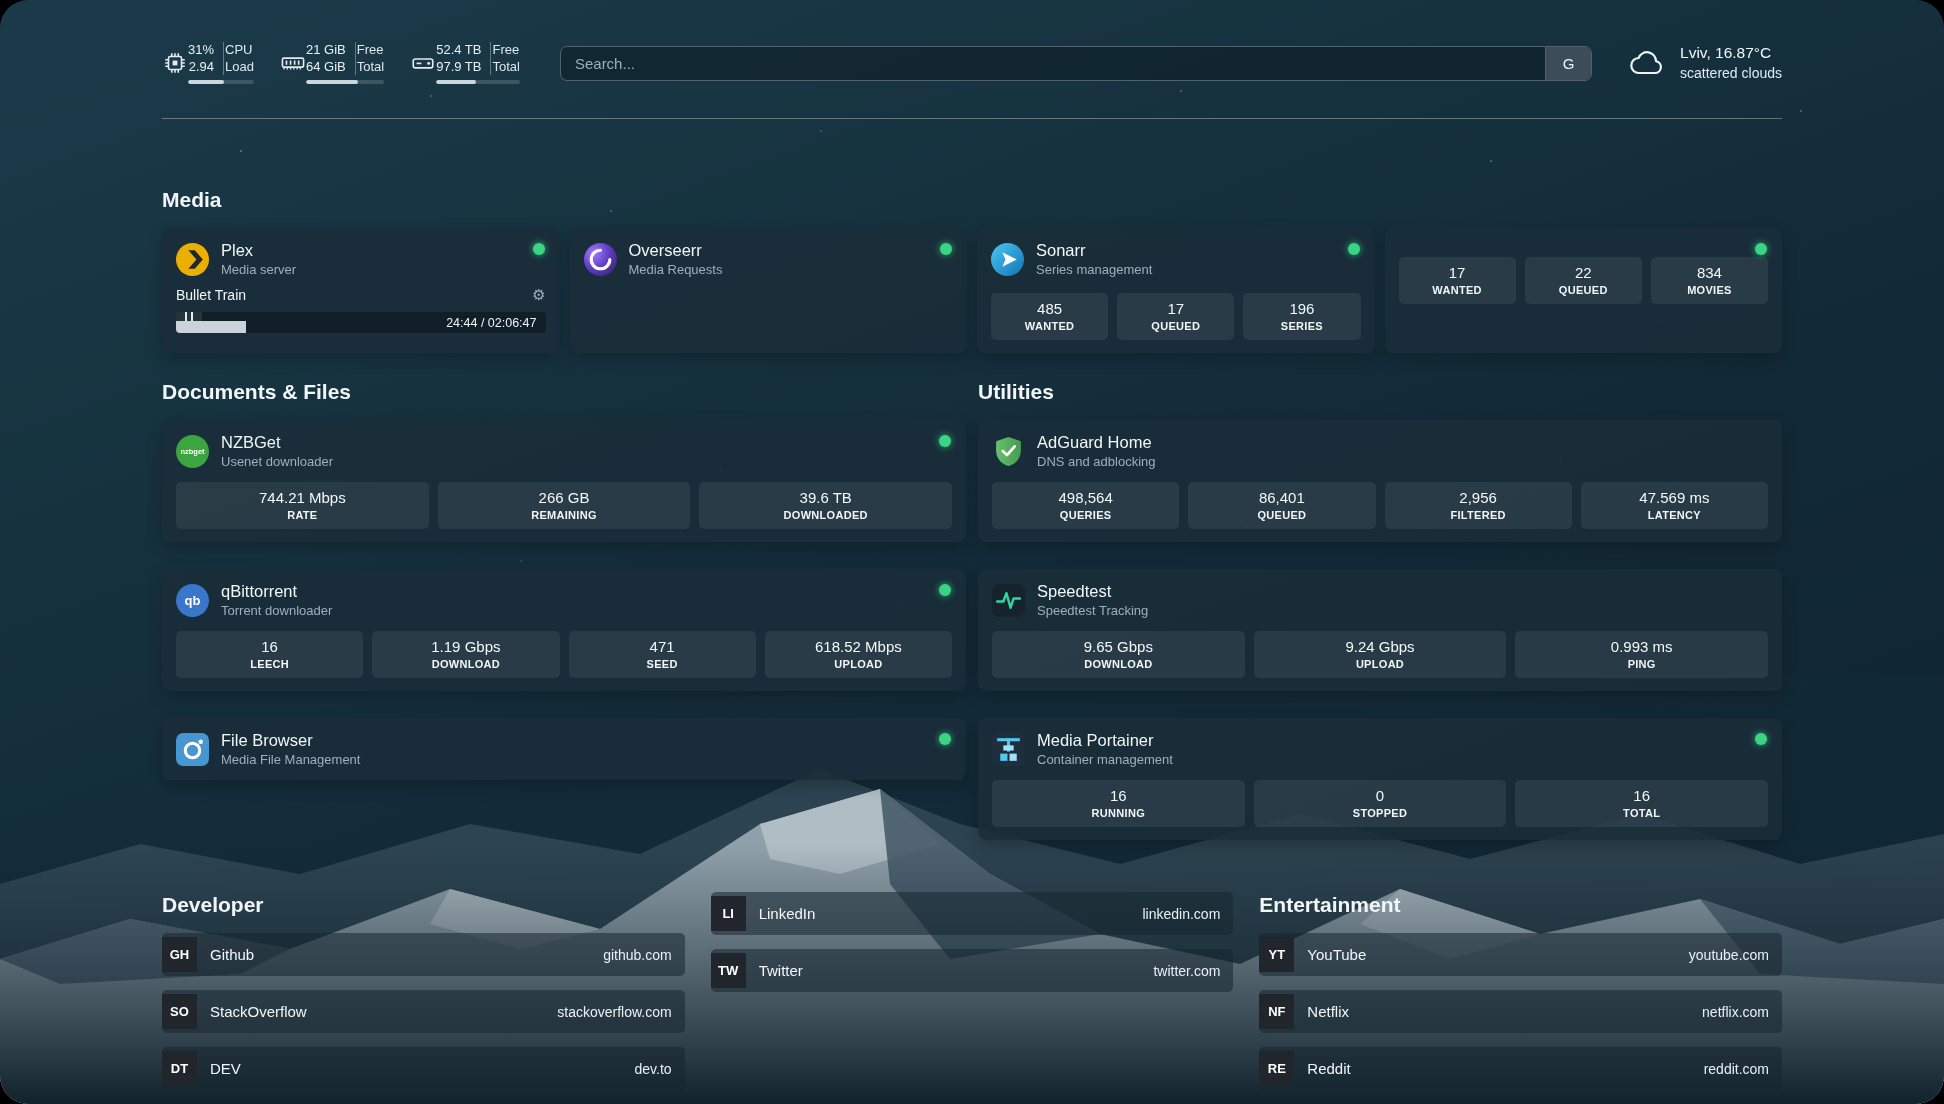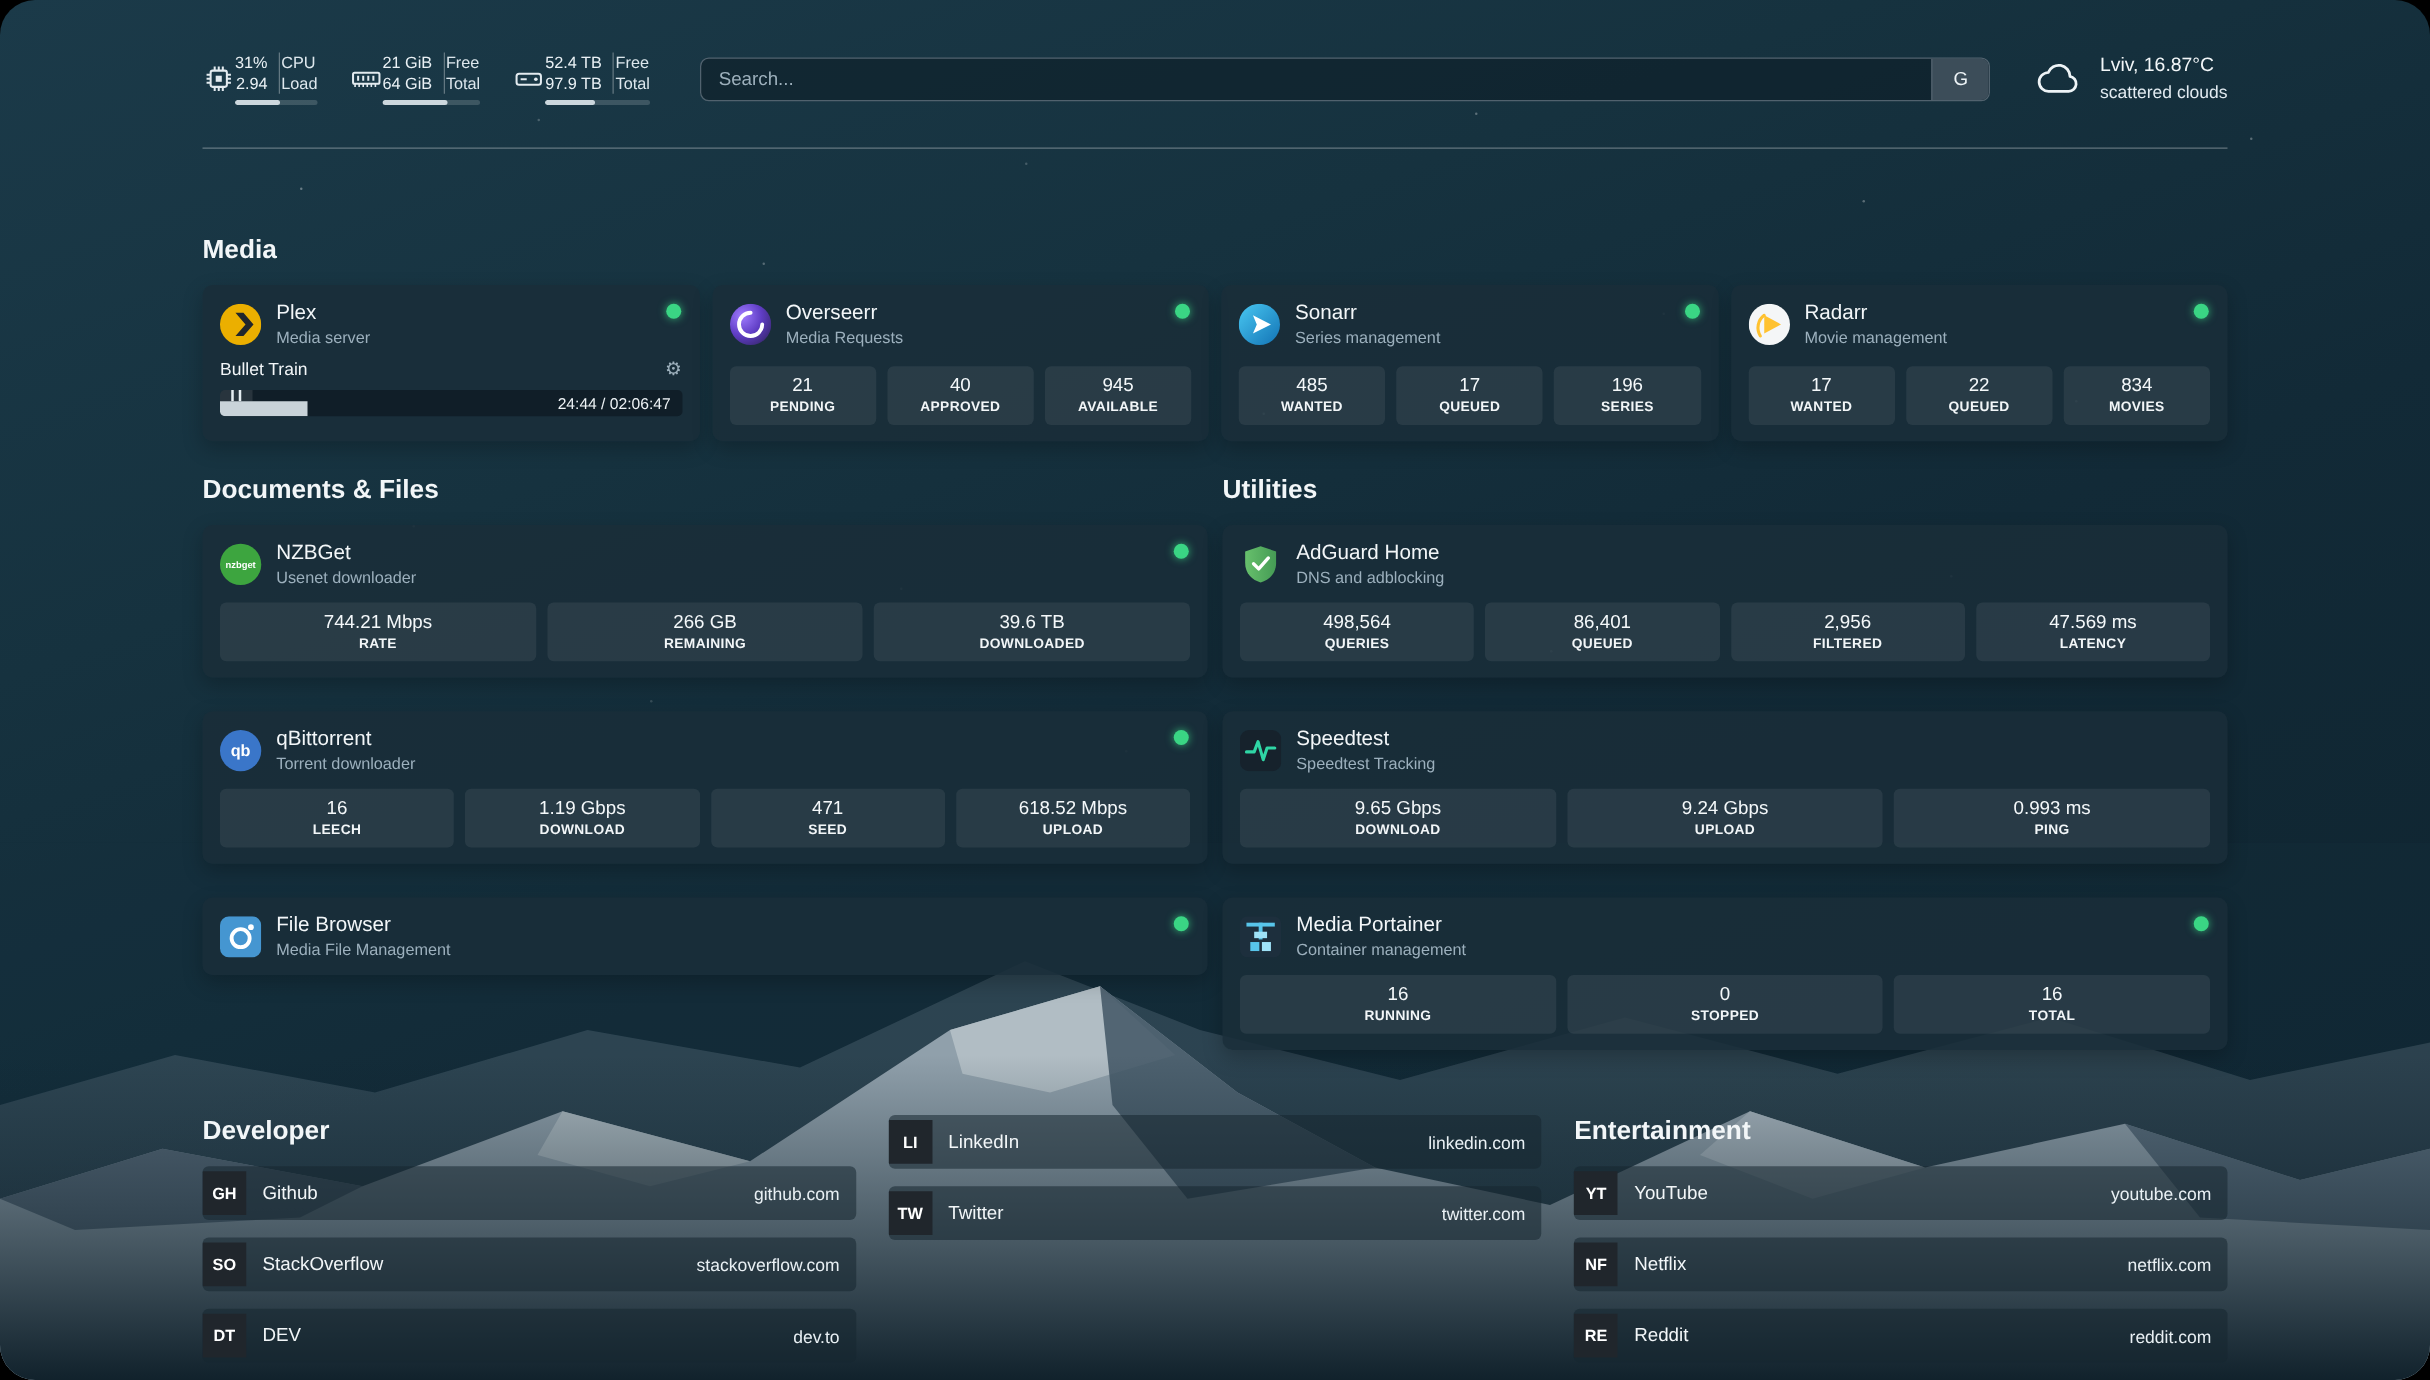--- a/index.html
+++ b/index.html
@@ -287,34 +287,20 @@
                   </defs>
                   <circle cx="16" cy="16" r="16" fill="url(#ovg)"></circle>
                   <path d="M16 7a9 9 0 1 0 9 9" fill="none" stroke="#fff" stroke-width="3" stroke-linecap="round"></path>
                 </svg>
             </span>
             <div class="svc-text">
               <div class="svc-name">Overseerr</div>
               <div class="svc-sub">Media Requests</div>
             </div>
           </div>
-          <div class="stats-row">
-            <div class="stat">
-              <div class="stat-value">21</div>
-              <div class="stat-label">PENDING</div>
-            </div>
-            <div class="stat">
-              <div class="stat-value">40</div>
-              <div class="stat-label">APPROVED</div>
-            </div>
-            <div class="stat">
-              <div class="stat-value">945</div>
-              <div class="stat-label">AVAILABLE</div>
-            </div>
-          </div>
         </div>
 
         <div class="card">
           <span class="status-dot"></span>
           <div class="card-header">
             <span class="svc-icon">
               <svg viewBox="0 0 32 32">
                   <defs>
                     <linearGradient id="sng" x1="0" y1="0" x2="1" y2="1">
                       <stop offset="0" stop-color="#49c8f2"></stop>
@@ -341,33 +327,20 @@
             </div>
             <div class="stat">
               <div class="stat-value">196</div>
               <div class="stat-label">SERIES</div>
             </div>
           </div>
         </div>
 
         <div class="card">
           <span class="status-dot"></span>
-          <div class="card-header">
-            <span class="svc-icon">
-              <svg viewBox="0 0 32 32">
-                  <circle cx="16" cy="16" r="16" fill="#f4f6f7"></circle>
-                  <path d="M9 25a12 12 0 0 1 3-16" stroke="#ffc230" stroke-width="2.4" fill="none" stroke-linecap="round"></path>
-                  <path d="M12 9l13 7-13 7z" fill="#ffc230"></path>
-                </svg>
-            </span>
-            <div class="svc-text">
-              <div class="svc-name">Radarr</div>
-              <div class="svc-sub">Movie management</div>
-            </div>
-          </div>
           <div class="stats-row">
             <div class="stat">
               <div class="stat-value">17</div>
               <div class="stat-label">WANTED</div>
             </div>
             <div class="stat">
               <div class="stat-value">22</div>
               <div class="stat-label">QUEUED</div>
             </div>
             <div class="stat">

